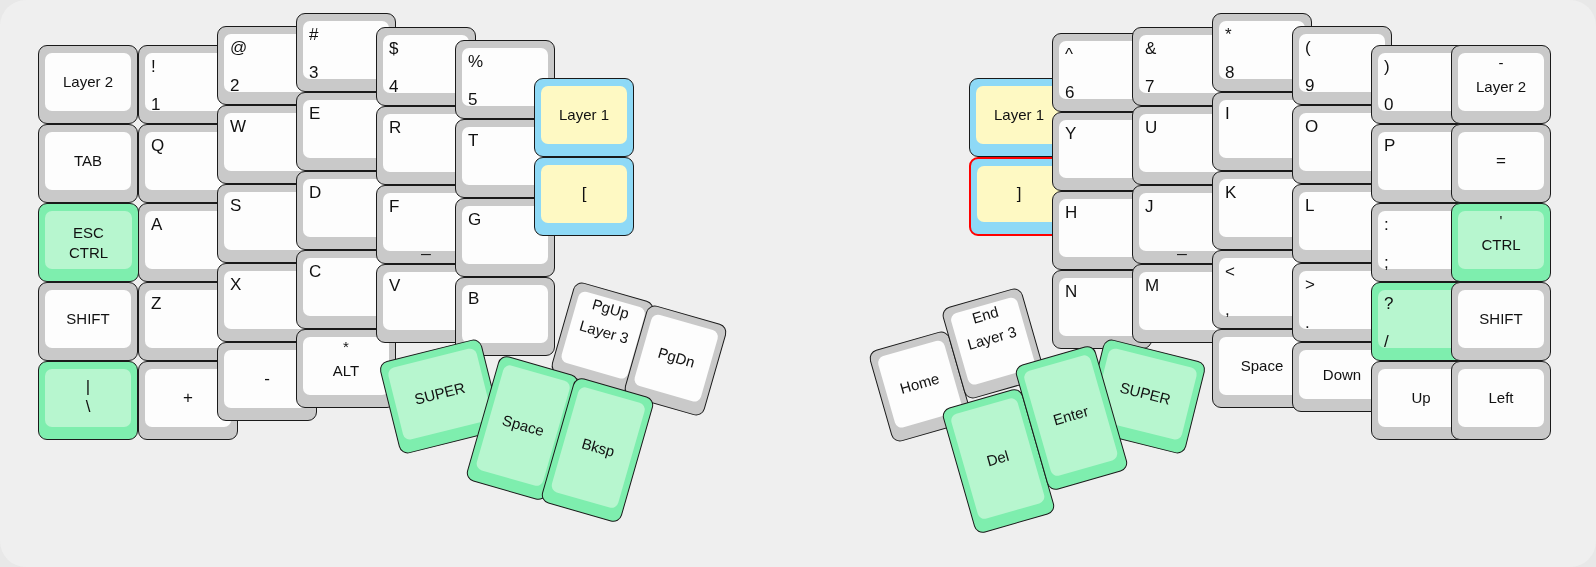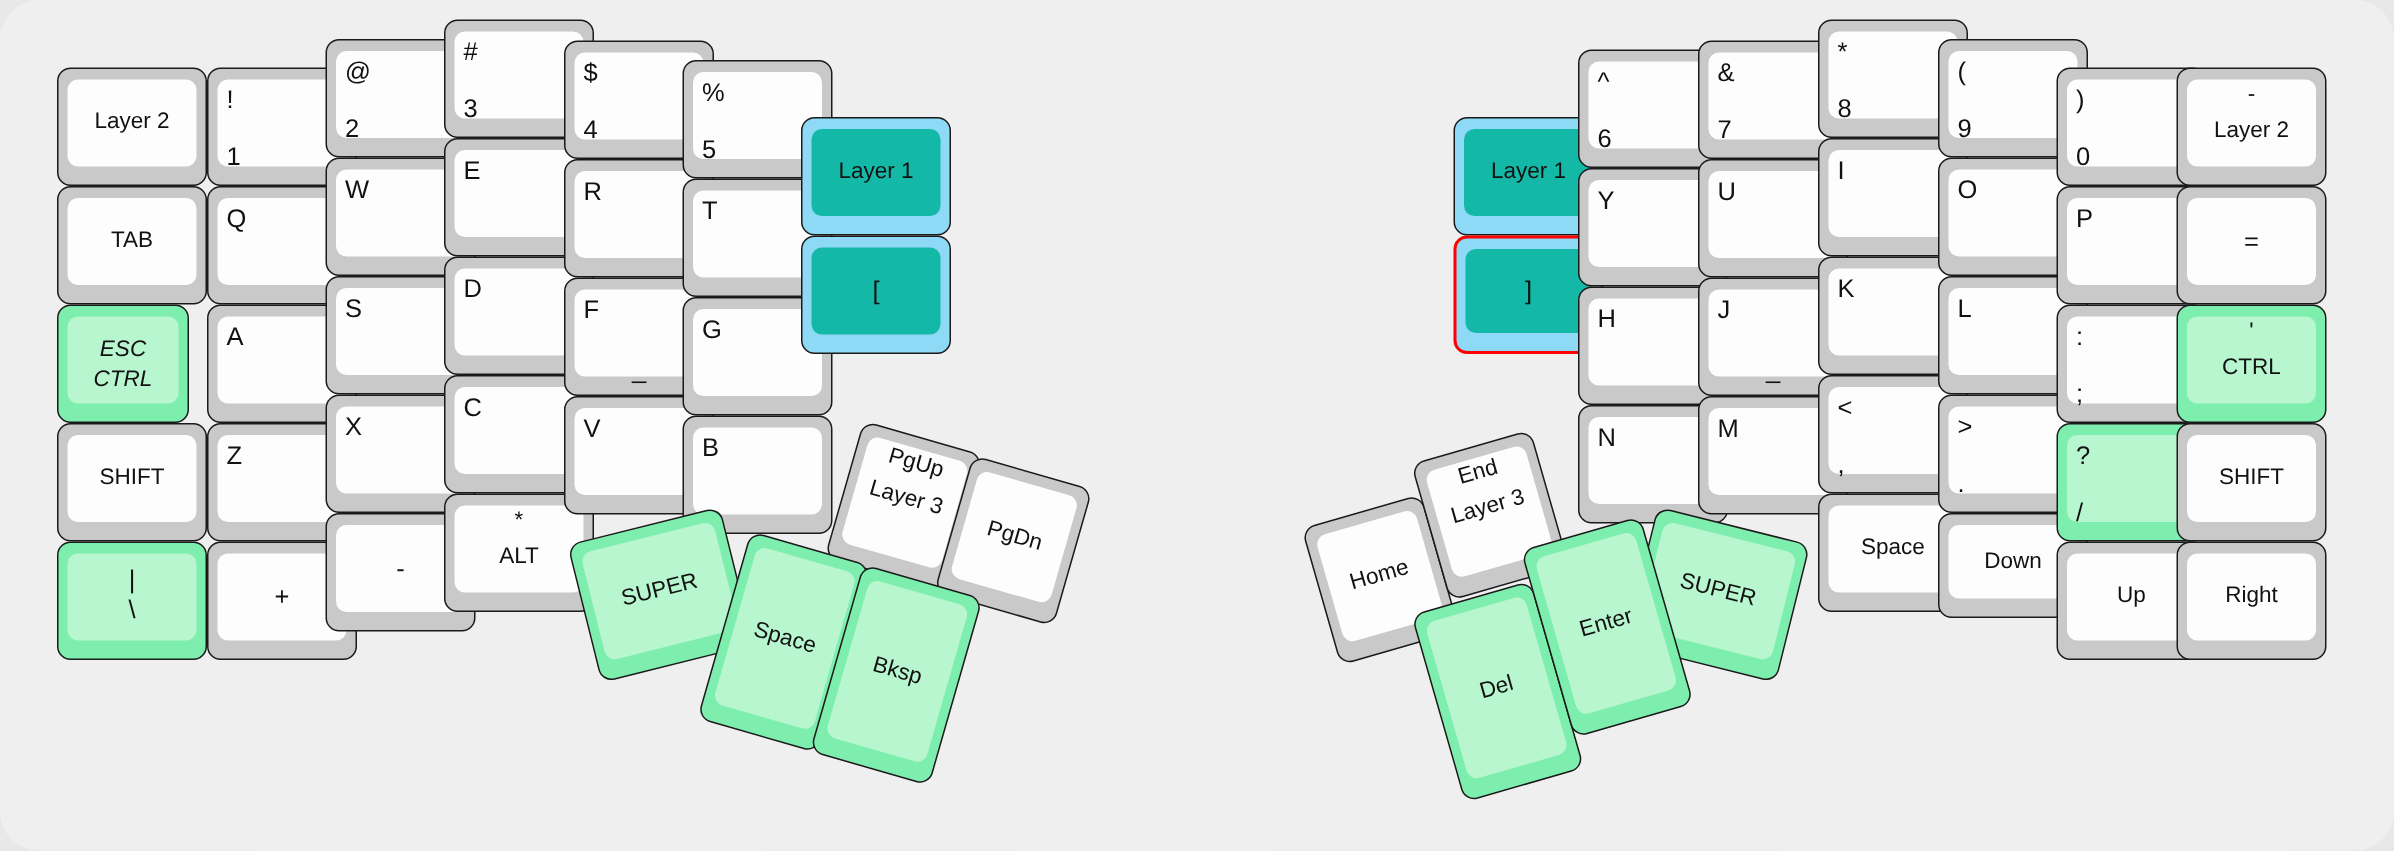--- a/index.html
+++ b/index.html
@@ -52,21 +52,21 @@
   .lg.tl{ text-align:left; left:6px; right:auto; }
   .lg.shift{ top:3px; font-size:17px; }
   .lg.base{ font-size:17px; }
   .lg.word{ font-size:15px; }
   .lg.ctr{ top:50%; transform:translateY(-50%); }
 
   
   .key.green{ background:#7eeeae; }
   .key.green  .cap{ background:#b7f6cf; }
   .key.cyan{  background:#8ed9f6; }
-  .key.cyan   .cap{ background:#14b8a6; }
+  .key.cyan   .cap{ background:#fef9c3; }
   .key.sel{   border-color:#ff0000; border-width:2px; }
 
   
   .key.rot{ transform-origin:50% 50%; }
 </style>
 </head>
 <body>
 
 <div id="stage">
   <div id="panel">
@@ -74,21 +74,21 @@
         <div class="key" style="left: 38px; top: 45px; width: 100px; height: 79px;">
           <div class="cap">
             <span class="lg ctr word">Layer 2</span>
           </div>
         </div>
         <div class="key" style="left: 38px; top: 124px; width: 100px; height: 79px;">
           <div class="cap">
             <span class="lg ctr word">TAB</span>
           </div>
         </div>
-        <div class="key green" style="left: 38px; top: 203px; width: 88px; height: 79px; font-style: italic;">
+        <div class="key green" style="left: 38px; top: 203px; width: 101px; height: 79px;">
           <div class="cap">
             <span class="lg word" style="top:14px">ESC</span>
             <span class="lg word" style="top:34px">CTRL</span>
           </div>
         </div>
         <div class="key" style="left: 38px; top: 282px; width: 100px; height: 79px;">
           <div class="cap">
             <span class="lg ctr word">SHIFT</span>
           </div>
         </div>
@@ -410,21 +410,21 @@
             <span class="lg word" style="top:26px">CTRL</span>
           </div>
         </div>
         <div class="key" style="left: 1451px; top: 282px; width: 100px; height: 79px;">
           <div class="cap">
             <span class="lg ctr word">SHIFT</span>
           </div>
         </div>
         <div class="key" style="left: 1451px; top: 361px; width: 100px; height: 79px;">
           <div class="cap">
-            <span class="lg ctr word">Right</span>
+            <span class="lg ctr word">Left</span>
           </div>
         </div>
         <div class="key green rot" style="left: 1092px; top: 349px; width: 105px; height: 95px; transform: rotate(14deg);">
           <div class="cap">
             <span class="lg ctr word">SUPER</span>
           </div>
         </div>
         <div class="key rot" style="left: 879px; top: 339px; width: 83px; height: 95px; transform: rotate(-16deg);">
           <div class="cap">
             <span class="lg ctr word">Home</span>

